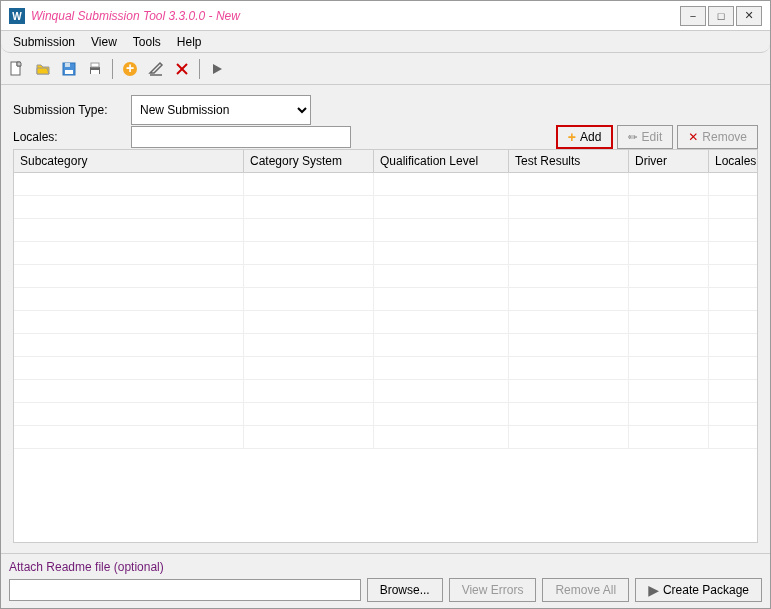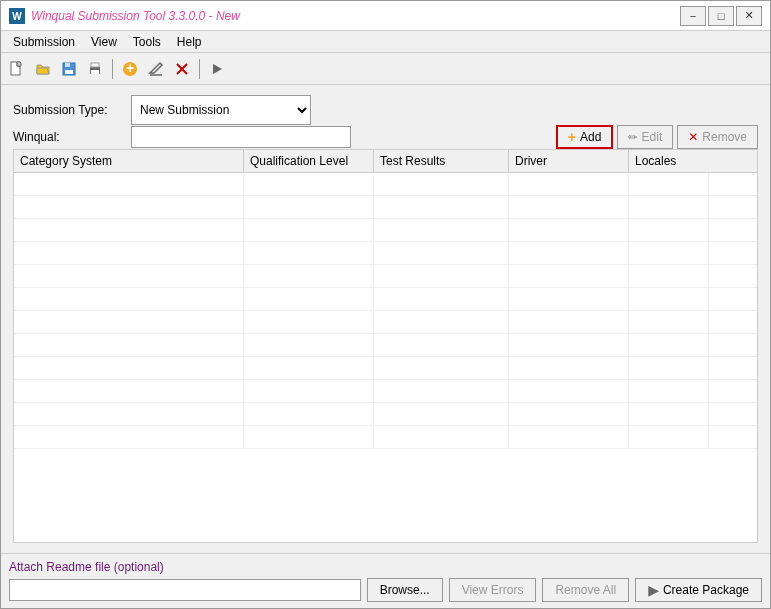--- a/index.html
+++ b/index.html
@@ -68,20 +68,21 @@
     }
 
     
     .menu-bar {
       background: #f0f0f0;
       height: 22px;
       display: flex;
       align-items: center;
       padding: 0 4px;
       border-bottom: 1px solid #ccc;
+      border-radius: 9px;
     }
 
     .menu-item {
       padding: 2px 8px;
       cursor: pointer;
       color: #000;
       font-size: 12px;
     }
 
     
@@ -397,41 +398,42 @@
       <label class="form-label">Submission Type:</label>
       <div class="select-wrapper">
         <select>
           <option>New Submission</option>
           <option>Update</option>
         </select>
       </div>
     </div>
 
     <div class="form-row">
-      <label class="form-label">Winqual:</label>
+      <label class="form-label">Locales:</label>
       <input type="text" class="form-input category-input" value="" style="">
       <div style="flex:1"></div>
       <div class="action-buttons">
         <button class="action-btn add-btn">
           <span class="icon-plus">+</span>
           <span>Add</span>
         </button>
         <button class="action-btn" disabled="">
           <span class="icon-edit">✏</span>
           <span>Edit</span>
         </button>
         <button class="action-btn" disabled="">
           <span class="icon-x">✕</span>
           <span>Remove</span>
         </button>
       </div>
     </div>
 
     <div class="table-container">
       <div class="table-header">
+        <div class="table-header-cell">Subcategory</div>
         <div class="table-header-cell">Category System</div>
         <div class="table-header-cell">Qualification Level</div>
         <div class="table-header-cell">Test Results</div>
         <div class="table-header-cell">Driver</div>
         <div class="table-header-cell">Locales</div>
       </div>
       <div class="table-body">
 
         <div class="table-row">
           <div class="table-cell"></div>

